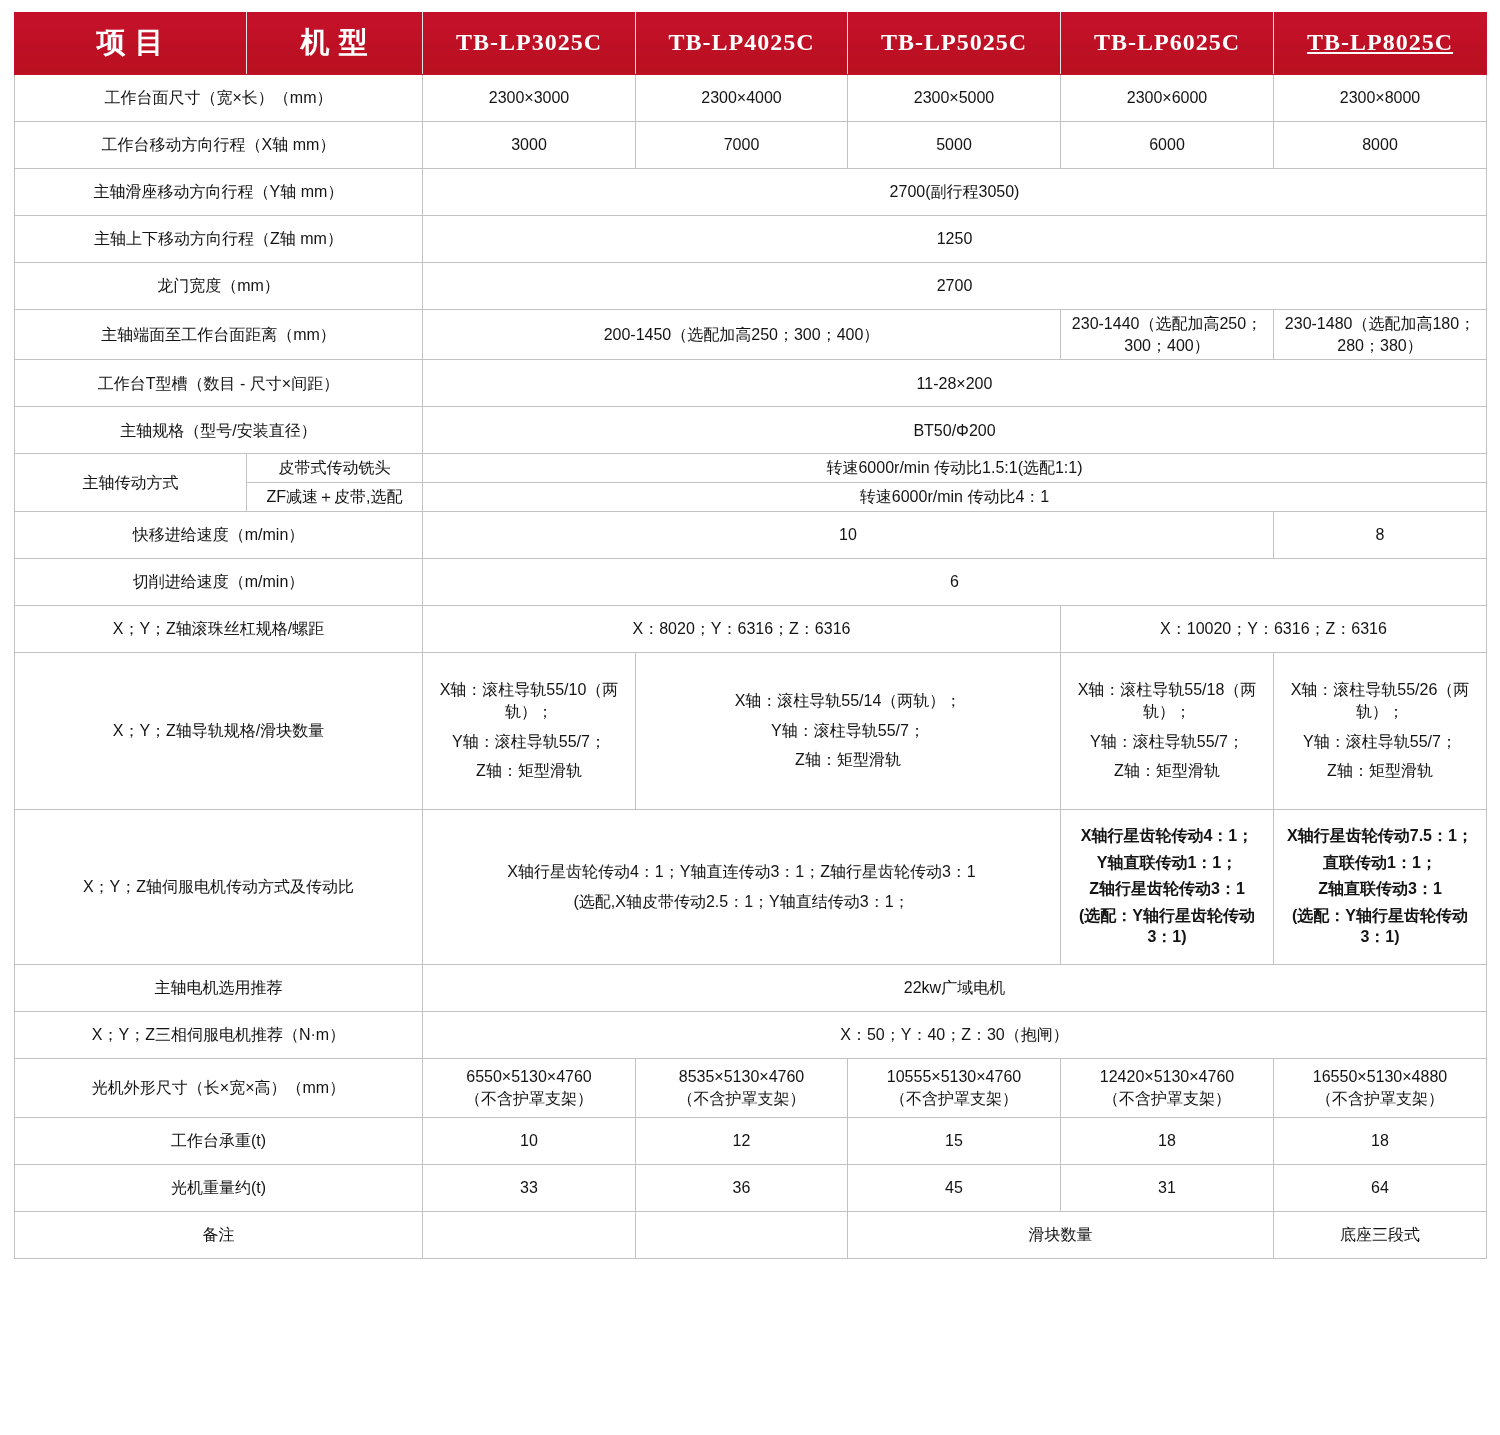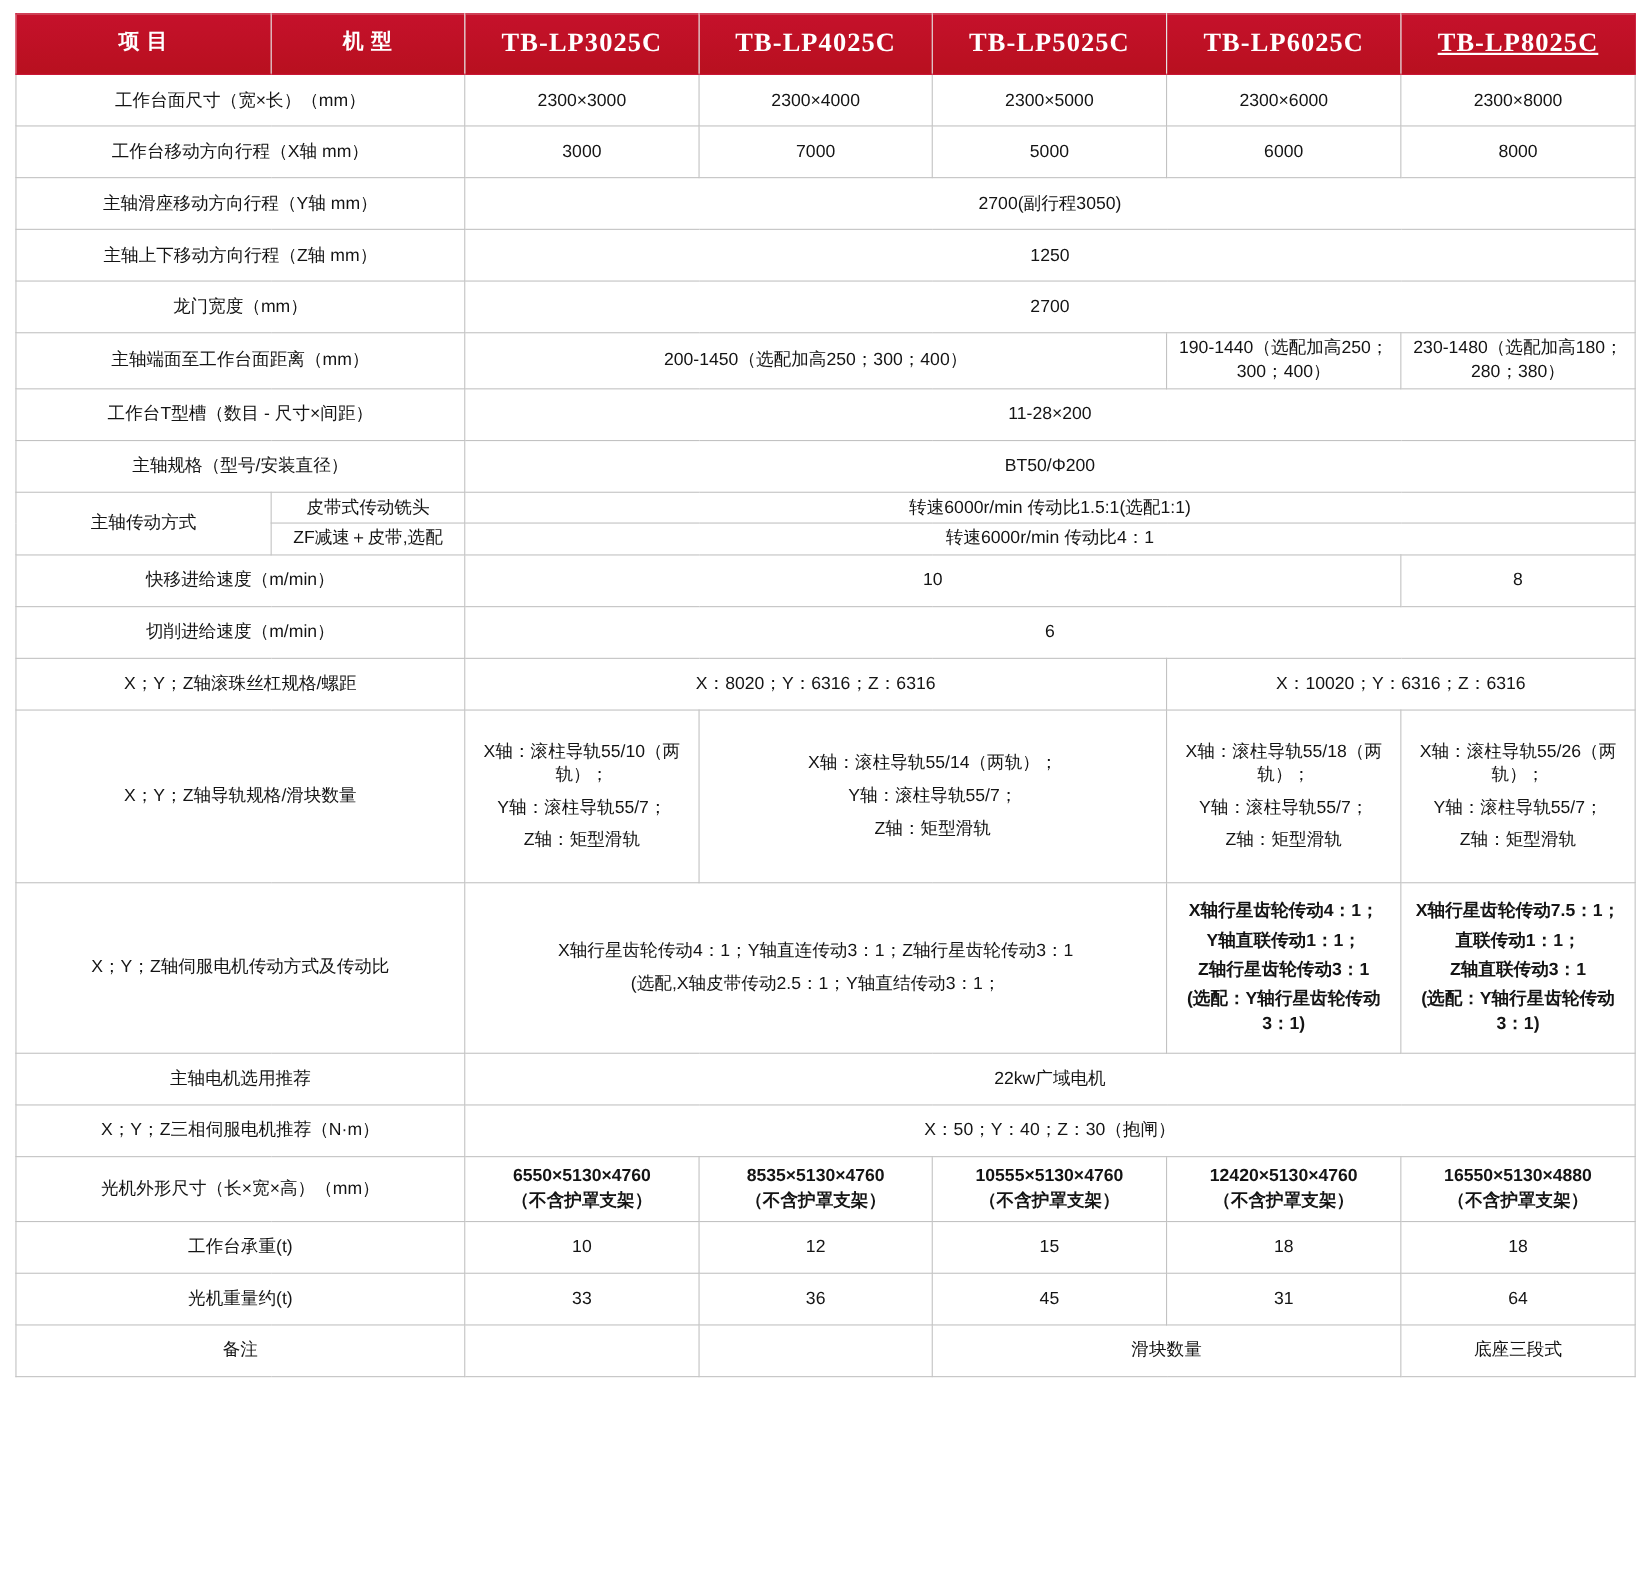--- a/index.html
+++ b/index.html
@@ -33,21 +33,21 @@
     line-height: 1.35;
     color: #141414;
     word-break: break-word;
   }
   
   tr.header-row th {
     background: #c8102e;
     background: linear-gradient(180deg, #c5112b 0%, #b8101f 100%);
     color: #ffffff;
     font-weight: bold;
-    font-size: 19px;
+    font-size: 29px;
     border: 1px solid #c8102e;
     border-right: 1px solid #e4e4e4;
     padding: 10px 4px 12px 4px;
     letter-spacing: 1px;
     font-family: "Liberation Serif", "DejaVu Serif", serif;
   }
   tr.header-row th.model-col {
     font-family: "Liberation Serif", "DejaVu Serif", serif;
     font-size: 24px;
     font-weight: bold;
@@ -58,21 +58,21 @@
     text-align: left;
     padding-left: 14px;
     font-size: 17px;
   }
   td.sublabel {
     text-align: center;
     font-size: 16px;
   }
   .c-small { font-size: 13px; line-height: 1.5; }
   .c-xsmall { font-size: 12px; line-height: 1.6; }
-  .c-mid { font-size: 15px; font-weight: bold; }
+  .c-mid { font-size: 15px; }
   .multi-line p { margin: 8px 0; }
   .multi-line-tight p { margin: 5px 0; font-weight: bold; }
   td.tall { height: 40px; }
 </style>
 </head>
 <body>
 
 <div id="sheet">
   <table class="spec">
     <colgroup>
@@ -125,21 +125,21 @@
     </tr>
 
     <tr>
       <td class="label tall" colspan="2">龙门宽度（mm）</td>
       <td colspan="5">2700</td>
     </tr>
 
     <tr>
       <td class="label tall" colspan="2">主轴端面至工作台面距离（mm）</td>
       <td colspan="3">200-1450（选配加高250；300；400）</td>
-      <td class="c-small">190-1440（选配加高250；300；400）</td>
+      <td class="c-small">230-1440（选配加高250；300；400）</td>
       <td class="c-small">230-1480（选配加高180；280；380）</td>
     </tr>
 
     <tr>
       <td class="label tall" colspan="2">工作台T型槽（数目 - 尺寸×间距）</td>
       <td colspan="5">11-28×200</td>
     </tr>
 
     <tr>
       <td class="label tall" colspan="2">主轴规格（型号/安装直径）</td>

